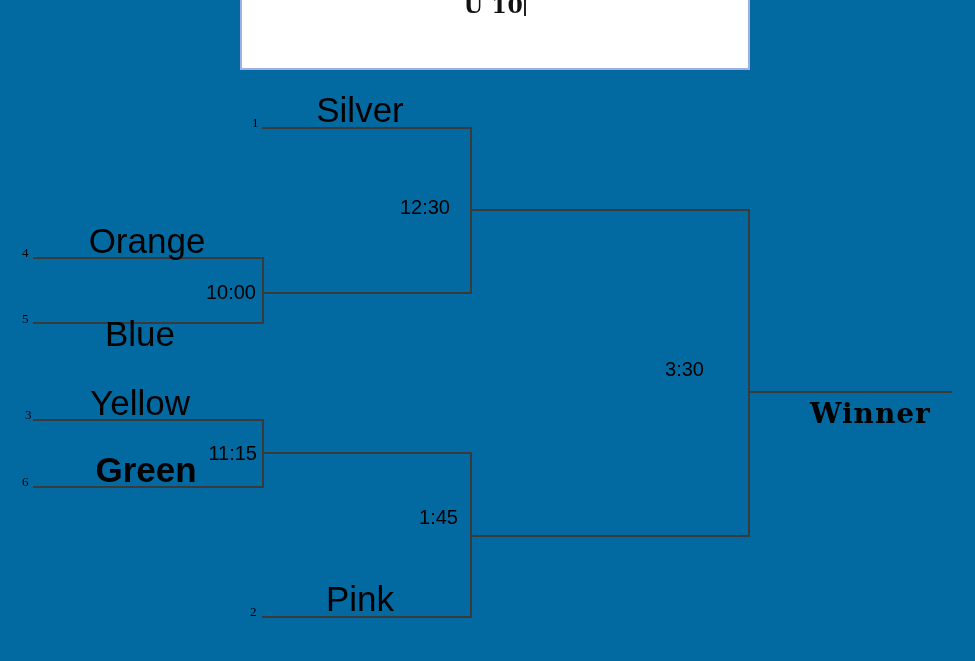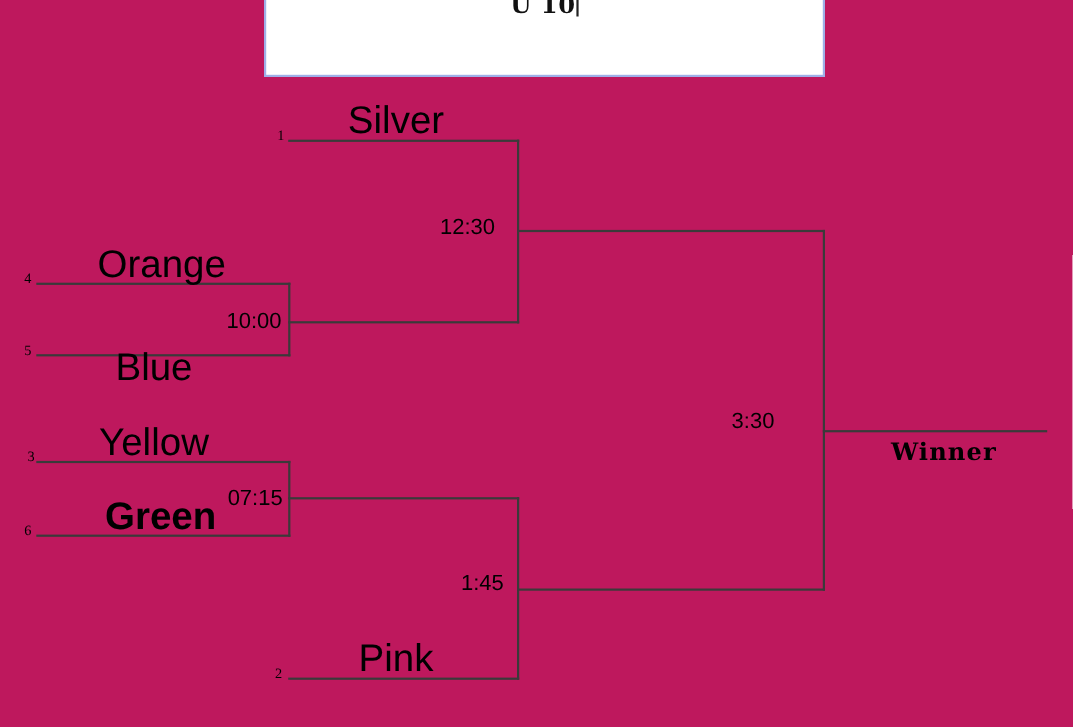--- a/index.html
+++ b/index.html
@@ -1,20 +1,20 @@
 <!DOCTYPE html>
 <html><head>
 <meta charset="utf-8">
 <style>
   html,body{margin:0;padding:0;background:#fff;}
   .canvas{
     position:relative;
     width:975px;height:661px;
     overflow:hidden;
-    background:#be185d;
+    background:#0369a1;
     font-family:"Liberation Sans", sans-serif;
   }
   
   .header-box{
     position:absolute;
     left:240px;top:-12px;
     width:506px;height:78px;
     border:2px solid #9fb0e8;
     background:#fff;
   }
@@ -63,21 +63,21 @@
     font-family:"Liberation Serif",serif;
     font-size:13px;
     color:#000;
     line-height:1;
   }
   .winner-label{
     position:absolute;
     left:810px;top:400px;
     font-family:"DejaVu Serif","Liberation Serif",serif;
     font-weight:bold;
-    font-size:22px;
+    font-size:28px;
     color:#000;
     letter-spacing:1px;
     line-height:1;
   }
 </style>
 </head>
 <body>
 
 <div class="canvas">
 
@@ -115,20 +115,20 @@
   <div class="team-name" style="left:360px;top:581px;text-align:right;">Pink</div>
 
   <div class="seed" style="left:252px;top:116px;">1</div>
   <div class="seed" style="left:22px;top:246px;">4</div>
   <div class="seed" style="left:22px;top:312px;">5</div>
   <div class="seed" style="left:25px;top:408px;">3</div>
   <div class="seed" style="left:22px;top:475px;">6</div>
   <div class="seed" style="left:250px;top:605px;">2</div>
 
   <div class="match-time" style="right:719px;top:282px;">10:00</div>
-  <div class="match-time" style="right:718px;top:443px;">07:15</div>
+  <div class="match-time" style="right:718px;top:443px;">11:15</div>
   <div class="match-time" style="right:525px;top:197px;margin-left:36px;">12:30</div>
-  <div class="match-time" style="right:517px;top:520px;">1:45</div>
-  <div class="match-time" style="right:271px;top:373px;">3:30</div>
+  <div class="match-time" style="right:517px;top:507px;">1:45</div>
+  <div class="match-time" style="right:271px;top:359px;">3:30</div>
 
   <div class="winner-label">Winner</div>
 
 </div>
 
 </body></html>

